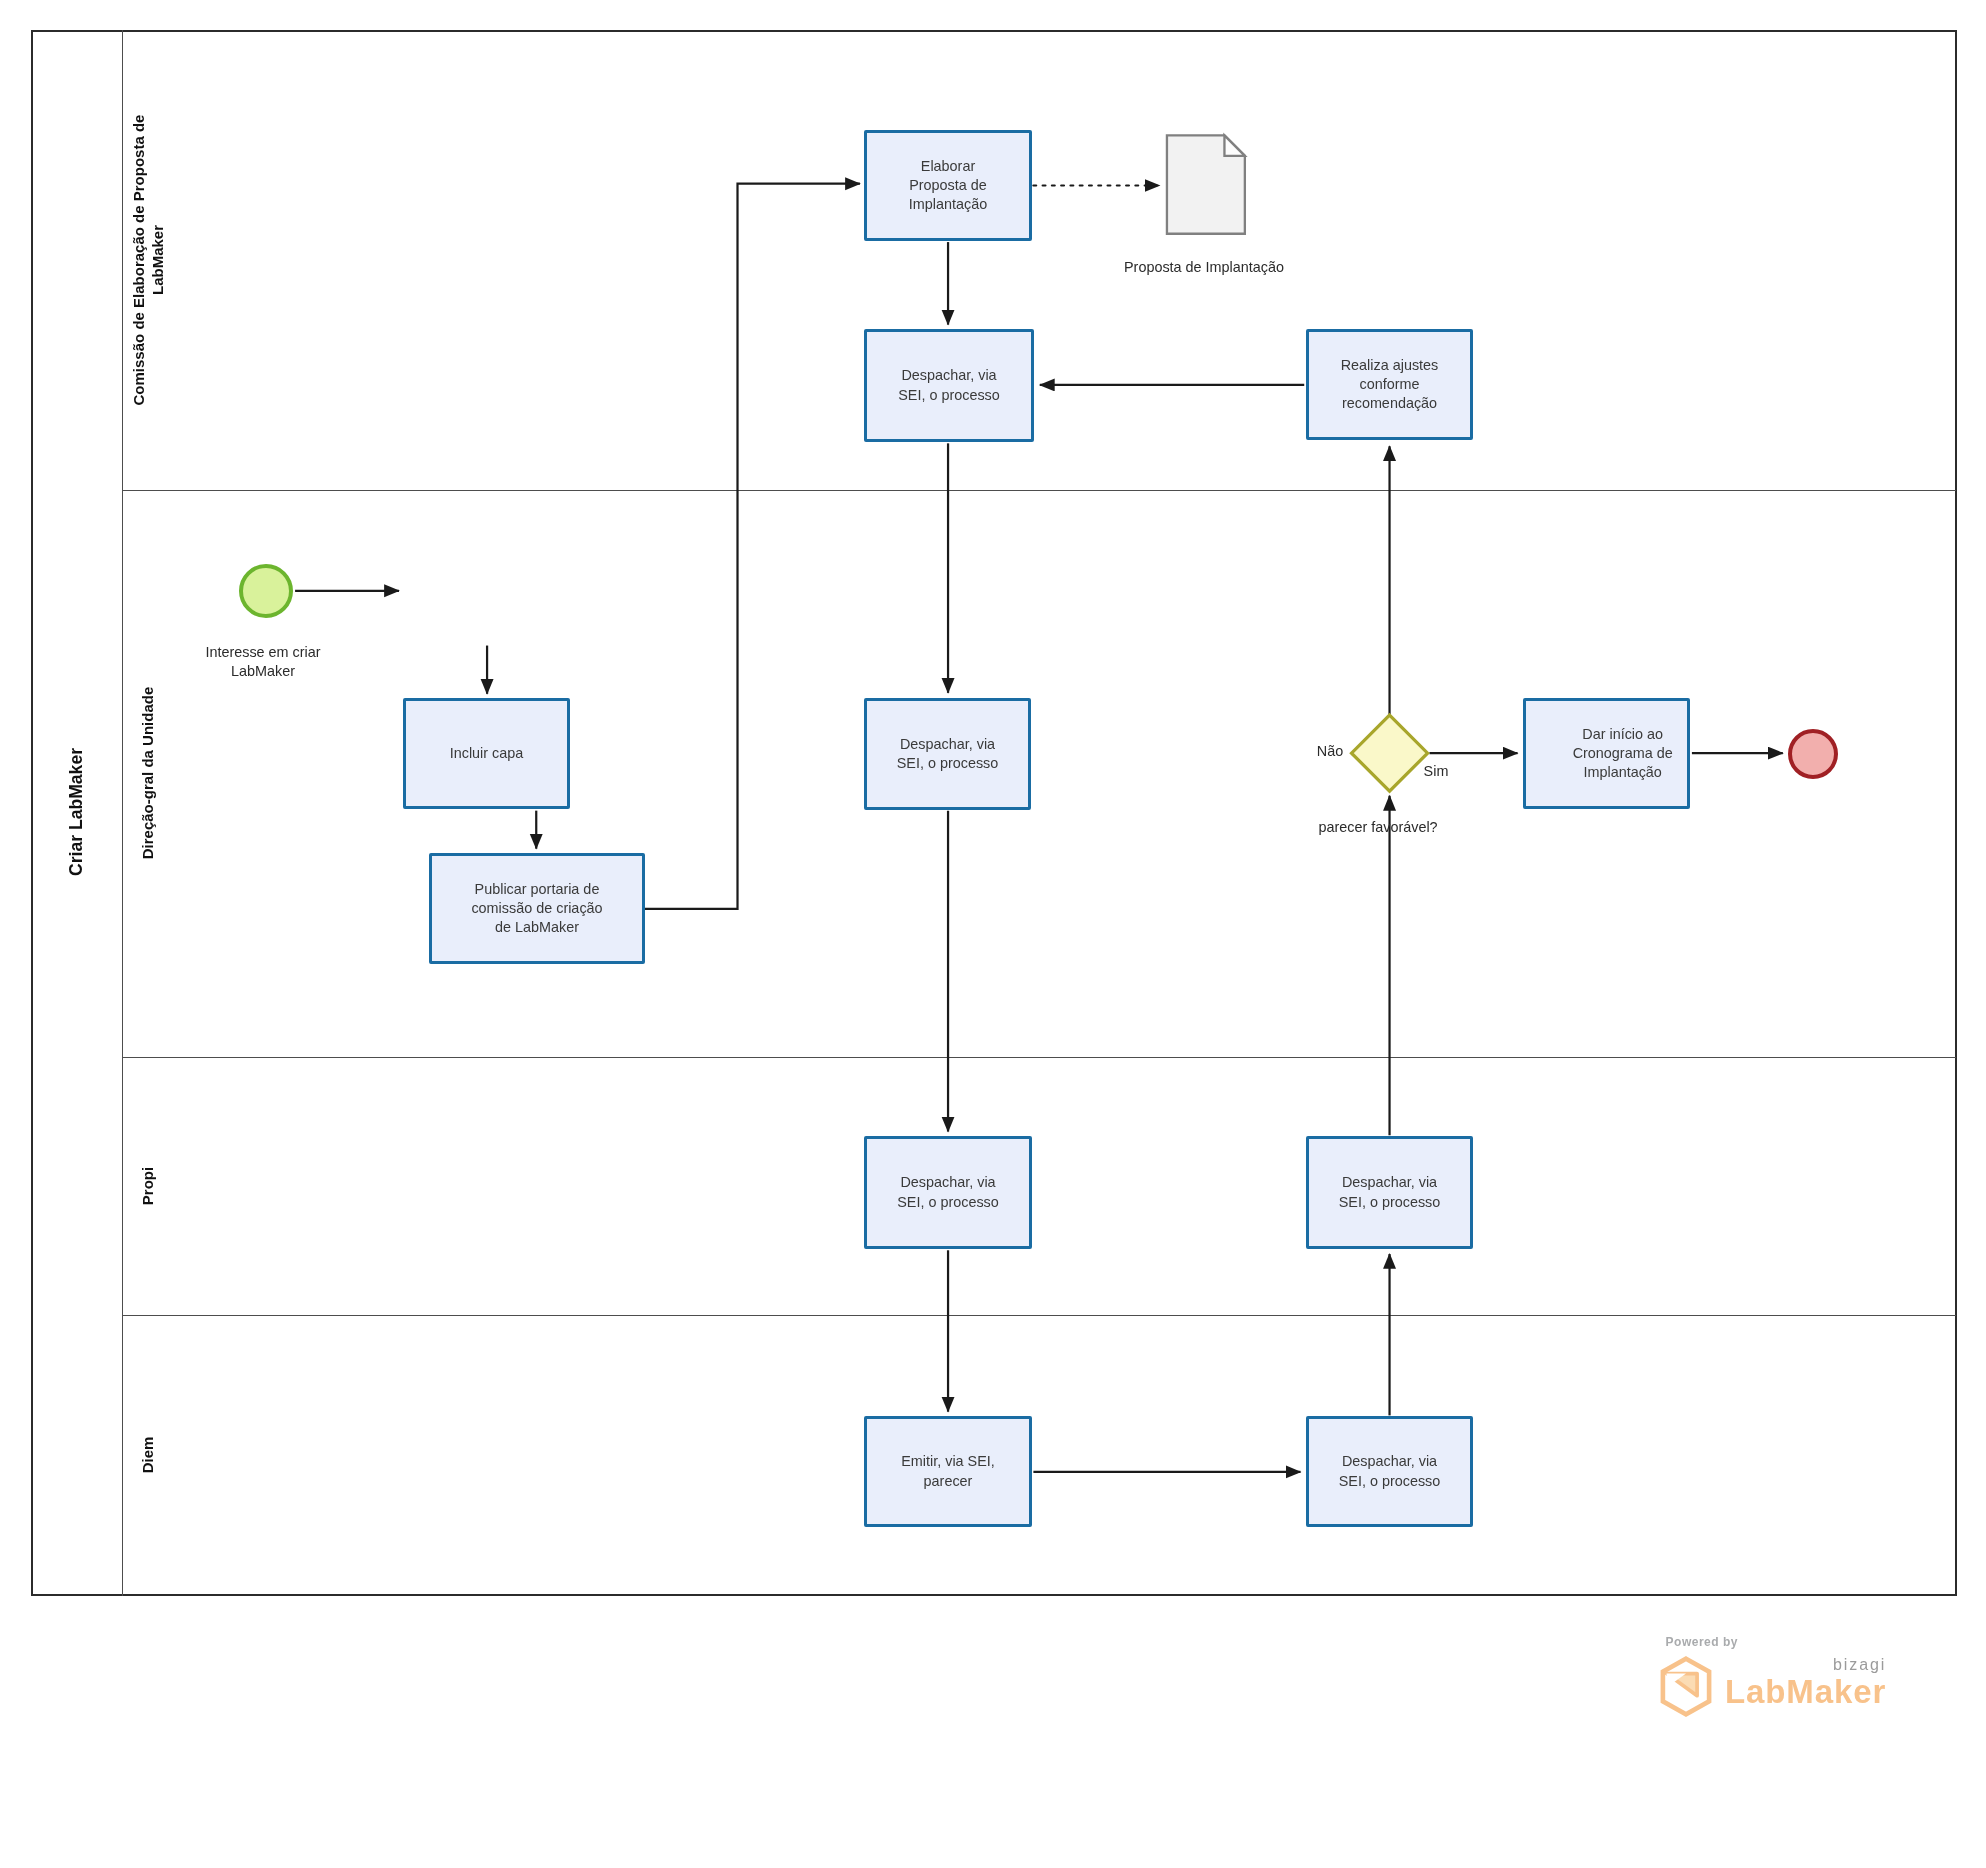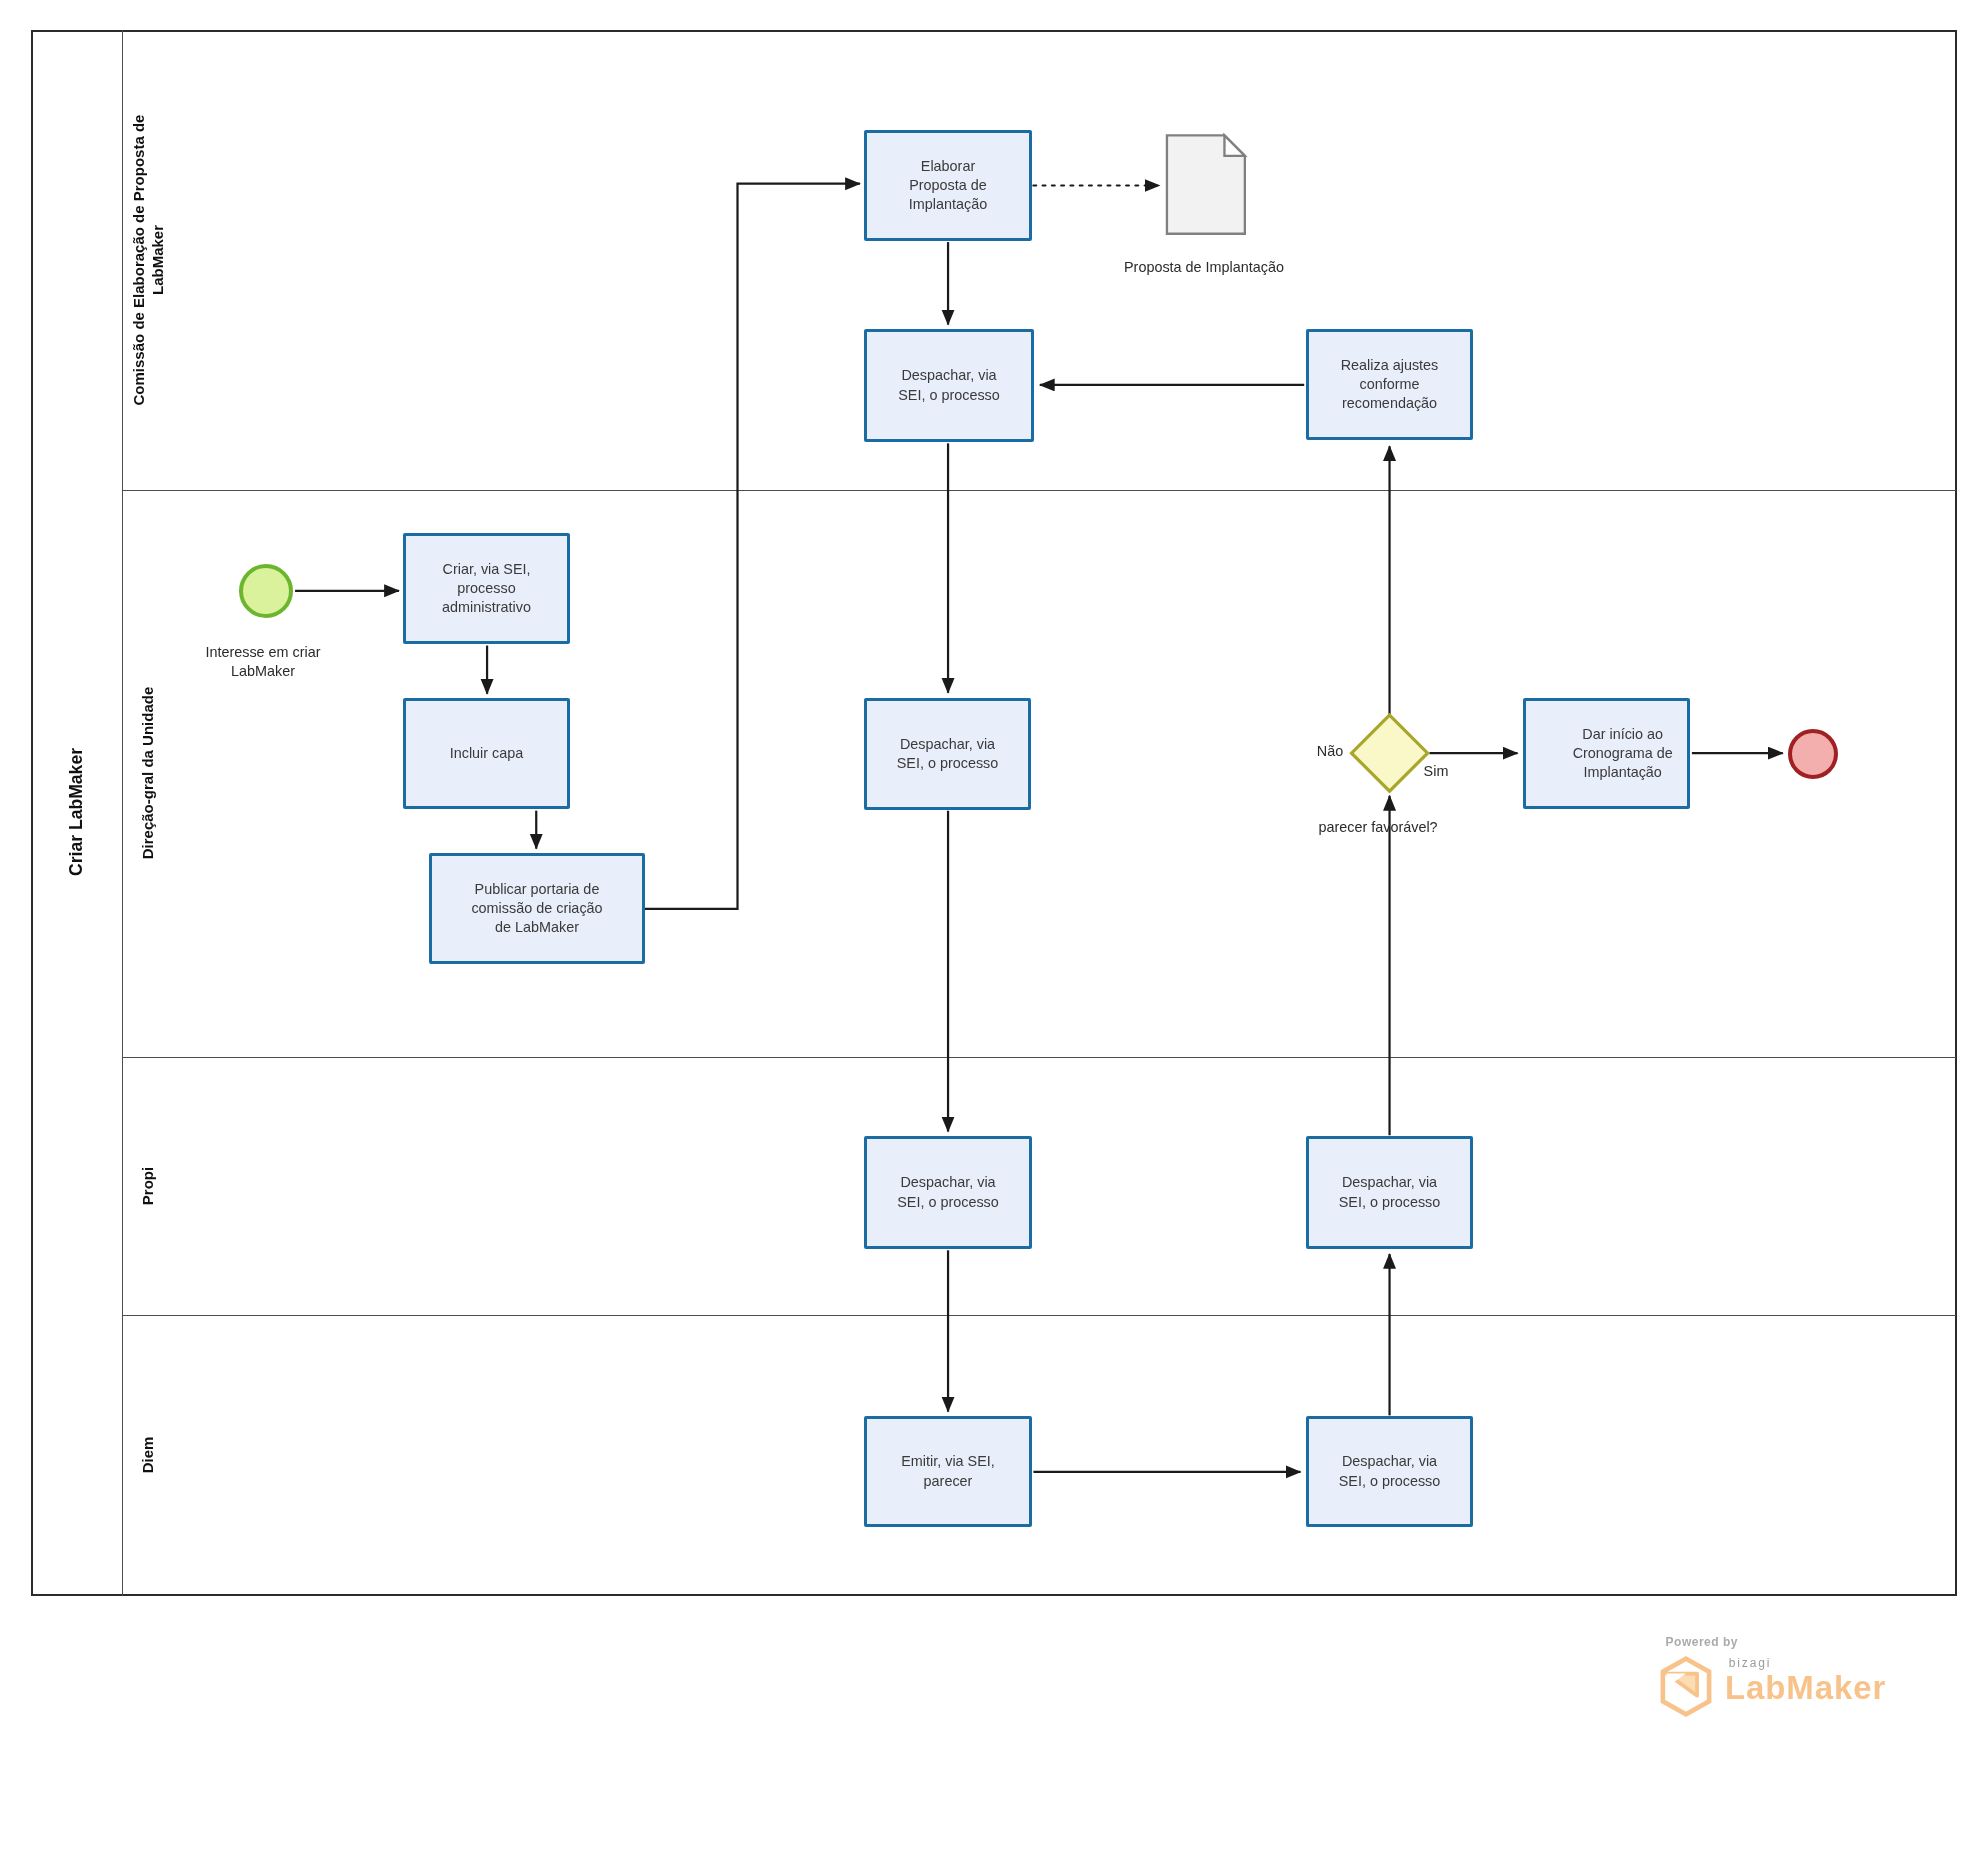--- a/index.html
+++ b/index.html
@@ -48,21 +48,21 @@
   .flow.dotted { stroke-dasharray:3 7; stroke-linecap:round; }
   .arrowhead { fill:var(--flow); }
   .gateway-shape { fill:var(--gateway_fill); stroke:var(--gateway_border); stroke-width:3.5; }
   .doc-shape { fill:var(--doc_fill); stroke:var(--doc_border); stroke-width:2.5; }
   .doc-fold { fill:#fdfdfd; stroke:var(--doc_border); stroke-width:2.5; }
   
   .branding { position:absolute; left:1660px; top:1635px; width:241px; }
   .powered-by { font-size:12px; color:#a9abad; font-weight:bold; letter-spacing:0.5px; margin-left:5.6px; }
   .brand-row { display:flex; align-items:flex-start; margin-top:7.4px; }
   .brand-texts { margin-left:13px; display:flex; flex-direction:column; }
-  .brand-bizagi { font-size:12px; color:var(--brand_gray); letter-spacing:1.9px; margin-left:3.7px; }
+  .brand-bizagi { font-size:16px; color:var(--brand_gray); letter-spacing:1.9px; margin-left:3.7px;text-align:right; }
   .brand-modeler { font-size:33px; color:var(--brand_orange); font-weight:bold; margin-top:-1.9px; letter-spacing:0.9px; }
 </style>
 </head>
 <body>
 
 <div class="diagram">
 
   <div class="pool"></div>
   <div class="pool-header-line"></div>
   <div class="lane-line l1"></div>
@@ -115,23 +115,20 @@
   <div class="task" style="left:864px; top:130px; width:168px; height:111px;">Elaborar
 Proposta de
 Implantação</div>
   <div class="free-label" style="left:1102px; top:258px; width:204px;">Proposta de Implantação</div>
   <div class="task" style="left:864px; top:329px; width:170px; height:113px;">Despachar, via
 SEI, o processo</div>
   <div class="task" style="left:1306px; top:329px; width:167px; height:111px;">Realiza ajustes
 conforme
 recomendação</div>
 
-  <div class="task" style="left:403px; top:533px; width:167px; height:111px;">Criar, via SEI,
-processo
-administrativo</div>
   <div class="task" style="left:403px; top:698px; width:167px; height:111px;">Incluir capa</div>
   <div class="task" style="left:429px; top:853px; width:216px; height:111px;">Publicar portaria de
 comissão de criação
 de LabMaker</div>
   <div class="task" style="left:864px; top:698px; width:167px; height:112px;">Despachar, via
 SEI, o processo</div>
   <div class="task" style="left:1523px; top:698px; width:167px; height:111px;padding-left:36px;">Dar início ao
 Cronograma de
 Implantação</div>
   <div class="free-label" style="left:1291px; top:742px; width:78px;">Não</div>

